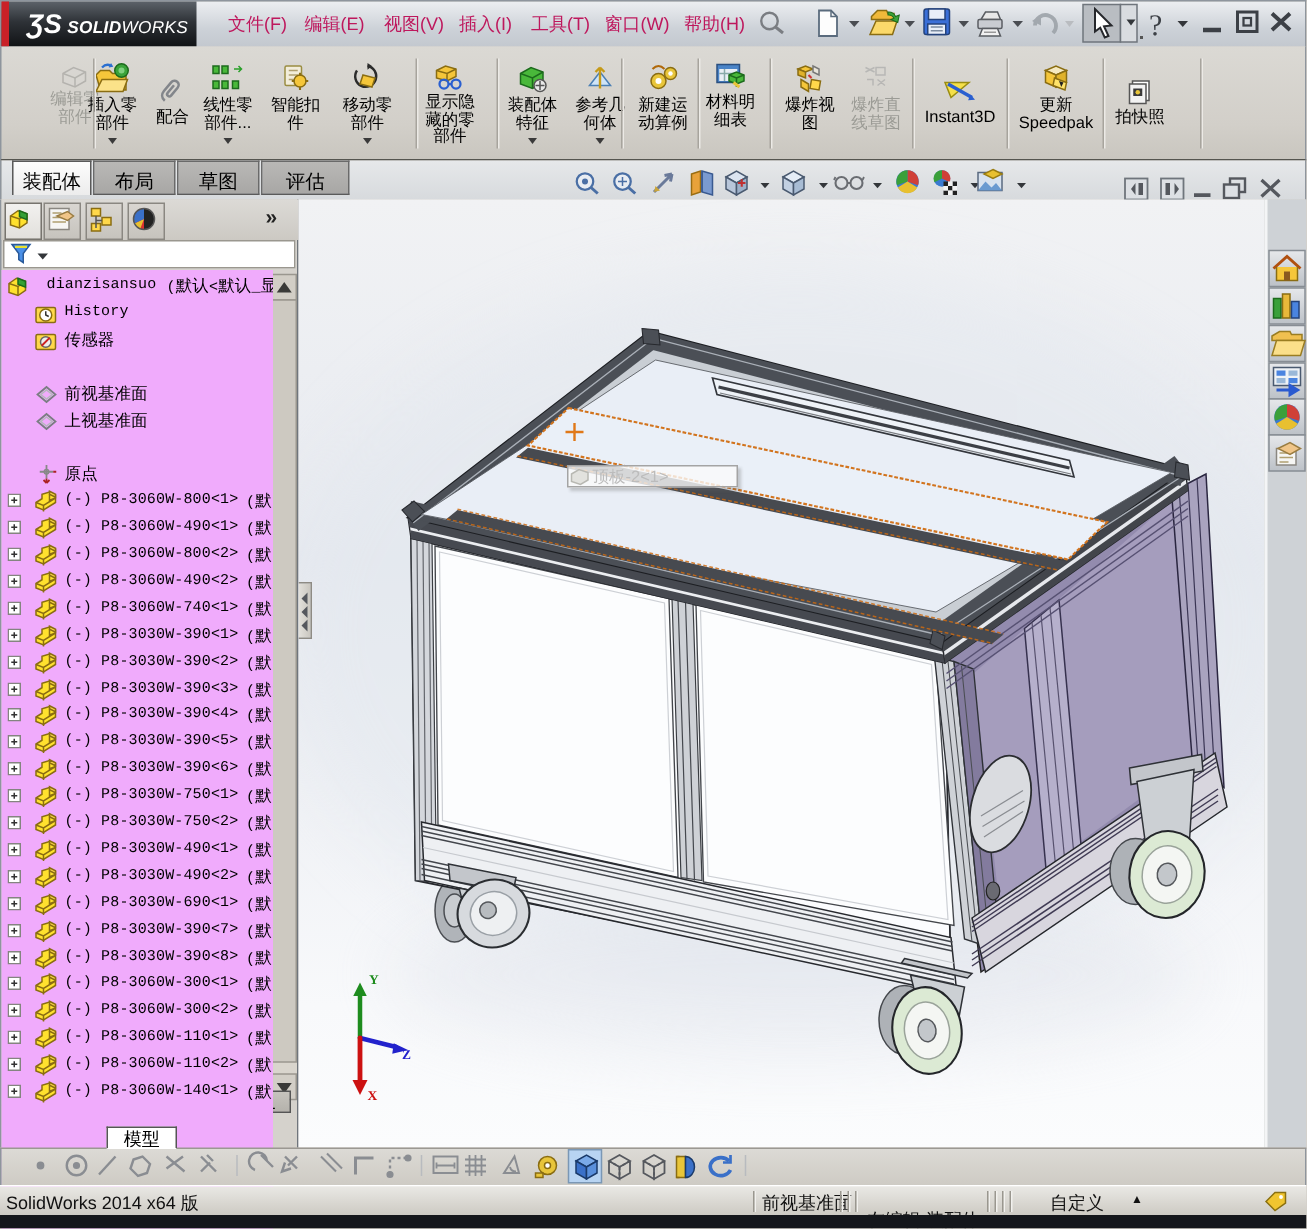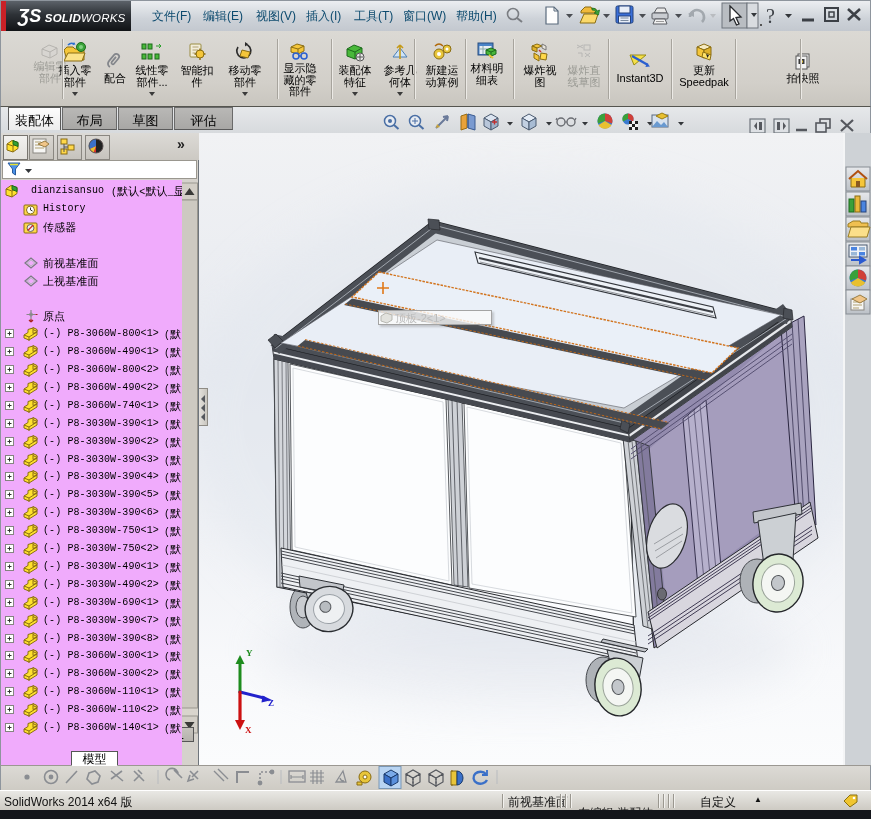--- a/index.html
+++ b/index.html
@@ -2,21 +2,21 @@
 <html><head><meta charset="utf-8">
 <style>
 *{margin:0;padding:0;box-sizing:border-box}
 html,body{width:871px;height:819px;overflow:hidden;font-family:"Liberation Sans",sans-serif;position:relative;background:#d4d1ca}
 .abs{position:absolute}
 
 #titlebar{left:0;top:0;width:871px;height:31px;background:linear-gradient(#eceef1,#cdd2d8 60%,#c3c8cf);border-top:1px solid #8e959d;border-left:1px solid #8e959d;border-right:1px solid #8e959d}
 #logo{left:1px;top:1px;width:130px;height:30px;background:linear-gradient(#5c6269,#2e3237 45%,#111316);display:flex;align-items:center}
 #redstrip{left:1px;top:1px;width:5px;height:30px;background:#c92127}
 #logotxt{color:#fff;font-style:italic;font-weight:bold;font-size:11.5px;letter-spacing:.2px;margin-left:17px;white-space:nowrap}
-.menu{top:8px;font-size:12px;color:#0c4a6e;white-space:nowrap}
+.menu{top:8px;font-size:12px;color:#be185d;white-space:nowrap}
 
 #ribbon{left:0;top:31px;width:871px;height:76px;background:linear-gradient(#dbd9d4,#d2cfc9 70%,#c9c6bf);border-left:1px solid #8e959d;border-right:1px solid #8e959d;border-bottom:1px solid #55554f}
 .rbtn{position:absolute;top:10px;text-align:center;font-size:11px;line-height:11.5px;color:#000}
 .rbtn .ic{display:block;margin:0 auto 2px auto}
 .rbtn.dis{color:#9b9b95}
 .rsep{position:absolute;top:8px;height:60px;width:1px;background:#a7a49d;box-shadow:1px 0 0 #eceae6}
 .dda{position:absolute;width:0;height:0;border-left:3.5px solid transparent;border-right:3.5px solid transparent;border-top:4px solid #3a3a3a}
 
 #tabrow{left:0;top:107px;width:871px;height:26px;background:linear-gradient(#e6e8ea,#d7dadd);border-left:1px solid #8e959d;border-right:1px solid #8e959d}
 .tab{position:absolute;top:0;height:23px;font-size:13px;text-align:center;padding-top:4px;color:#000}
@@ -210,21 +210,21 @@
         <path d="M5,5 l16,9" stroke="#2a5fd0" stroke-width="2.4"></path>
         <path d="M20,12 l3,3.5 -4.6,0.4 z" fill="#2a5fd0"></path>
       </svg>Instant3D</div>
 <div class="rbtn" style="left:675px;width:58px;"><svg class="ic" width="22" height="22">
         <path d="M4,6 l7,-3 7,3 -7,3 z" fill="#f5e9c0" stroke="#8a6d12"></path>
         <path d="M4,6 l0,8 7,3 0,-8 z" fill="#f5c63a" stroke="#8a6d12"></path>
         <path d="M18,6 l0,8 -7,3 0,-8 z" fill="#e0b22a" stroke="#8a6d12"></path>
         <path d="M10,11 l8,3 -1,5 -8,-3 z" fill="#ffe36a" stroke="#8a6d12"></path>
         <path d="M13,13 l3,1 -1.5,3 z" fill="#222"></path>
       </svg>更新<br>Speedpak</div>
-<div class="rbtn" style="left:774px;width:58px;padding-top:10px;text-align:center;"><svg class="ic" width="20" height="20">
+<div class="rbtn" style="left:731px;width:58px;padding-top:10px;text-align:center;"><svg class="ic" width="20" height="20">
         <rect x="5" y="3" width="11" height="13" fill="#fff" stroke="#555"></rect>
         <rect x="3" y="5" width="11" height="13" fill="#f2f2f2" stroke="#555"></rect>
         <rect x="5.5" y="8" width="6" height="5" fill="#3a3a3a"></rect>
         <circle cx="8.5" cy="10.5" r="1.5" fill="#e8c53a"></circle>
       </svg>拍快照</div>
 <div class="rsep" style="left:62px"></div>
 <div class="rsep" style="left:277px"></div>
 <div class="rsep" style="left:331px"></div>
 <div class="rsep" style="left:414px"></div>
 <div class="rsep" style="left:465px"></div>

